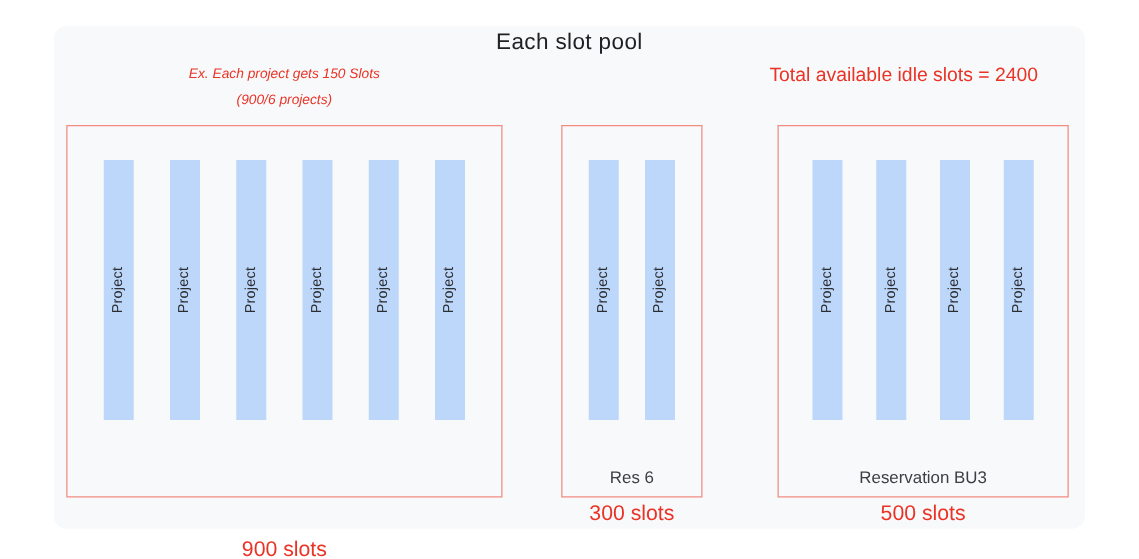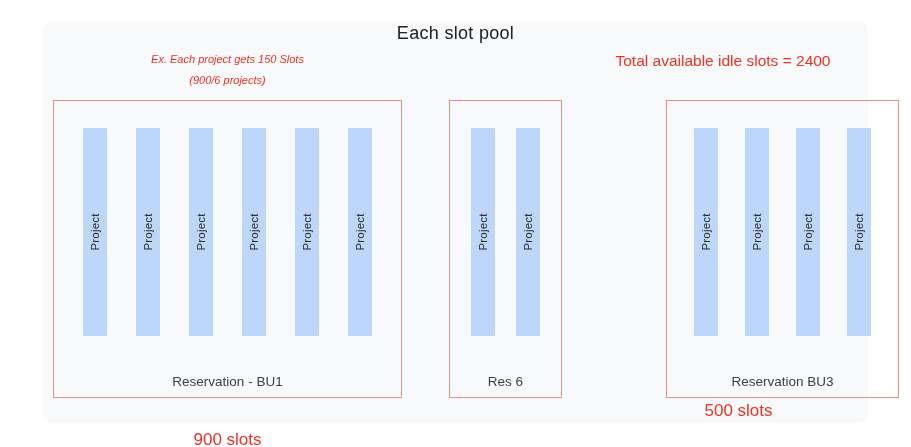--- a/index.html
+++ b/index.html
@@ -52,21 +52,21 @@
     color: var(--red-text);
   }
   .res-box {
     position: absolute;
     top: 79px;
     height: 298px;
     border: 1.5px solid var(--box-border);
   }
   .box-1 { left: 10px;  width: 349px; }
   .box-2 { left: 406px; width: 113px; }
-  .box-3 { left: 579px; width: 233px; margin-left: 44px; }
+  .box-3 { left: 579px; width: 233px; }
   .bars {
     position: absolute;
     top: 27px; left: 0; right: 0;
     height: 208px;
     display: flex;
     justify-content: space-evenly;
     align-items: stretch;
   }
   .bar {
     width: 24px;
@@ -129,35 +129,35 @@
         <div class="bar">
           <span class="bar-text">Project</span>
         </div>
         <div class="bar">
           <span class="bar-text">Project</span>
         </div>
         <div class="bar">
           <span class="bar-text">Project</span>
         </div>
       </div>
-    <div class="res-label">Reservation - BU1</div>
   </div>
   <div class="slots-label slots-1">900 slots</div>
 
   <div class="res-box box-2">
     <div class="bars">
         <div class="bar">
           <span class="bar-text">Project</span>
         </div>
         <div class="bar">
           <span class="bar-text">Project</span>
         </div>
       </div>
     <div class="res-label">Res 6</div>
   </div>
+  <div class="slots-label slots-2">300 slots</div>
 
   <div class="res-box box-3">
     <div class="bars">
         <div class="bar">
           <span class="bar-text">Project</span>
         </div>
         <div class="bar">
           <span class="bar-text">Project</span>
         </div>
         <div class="bar">

